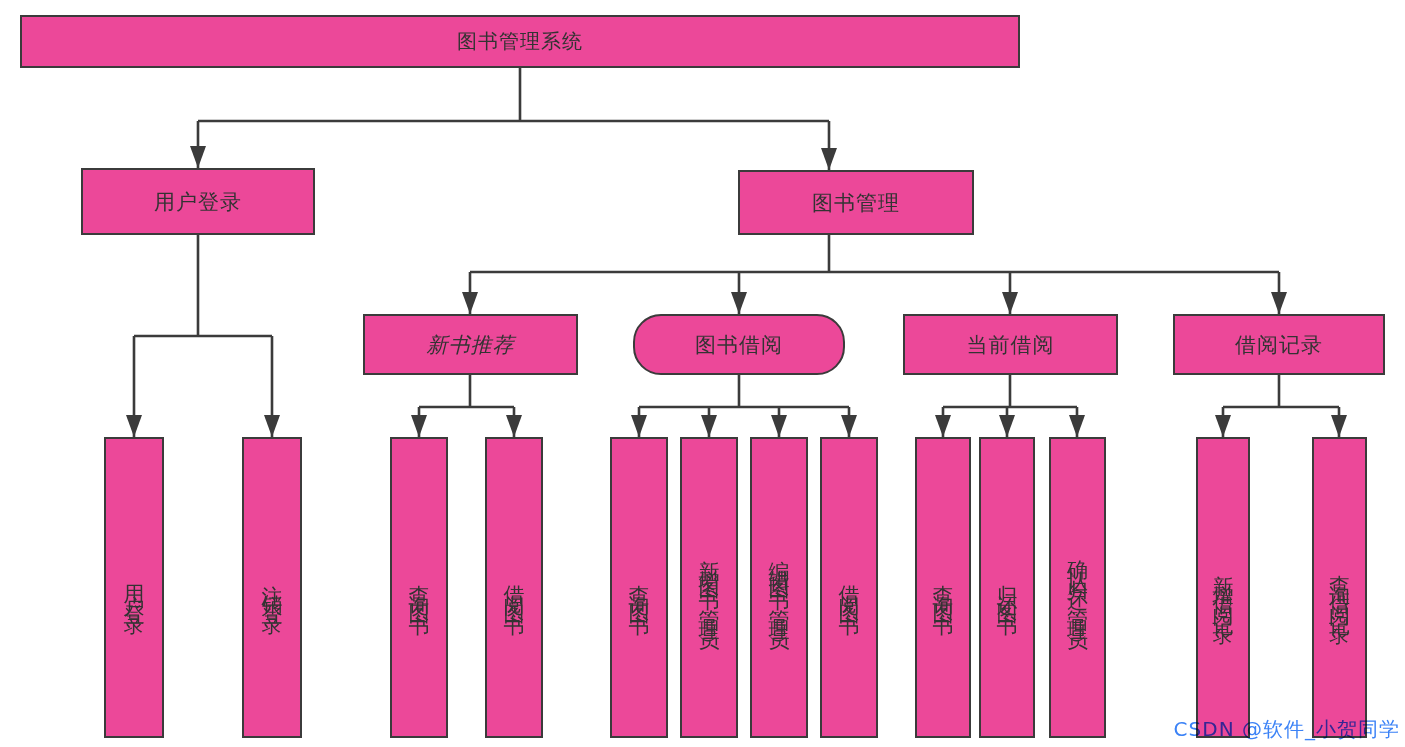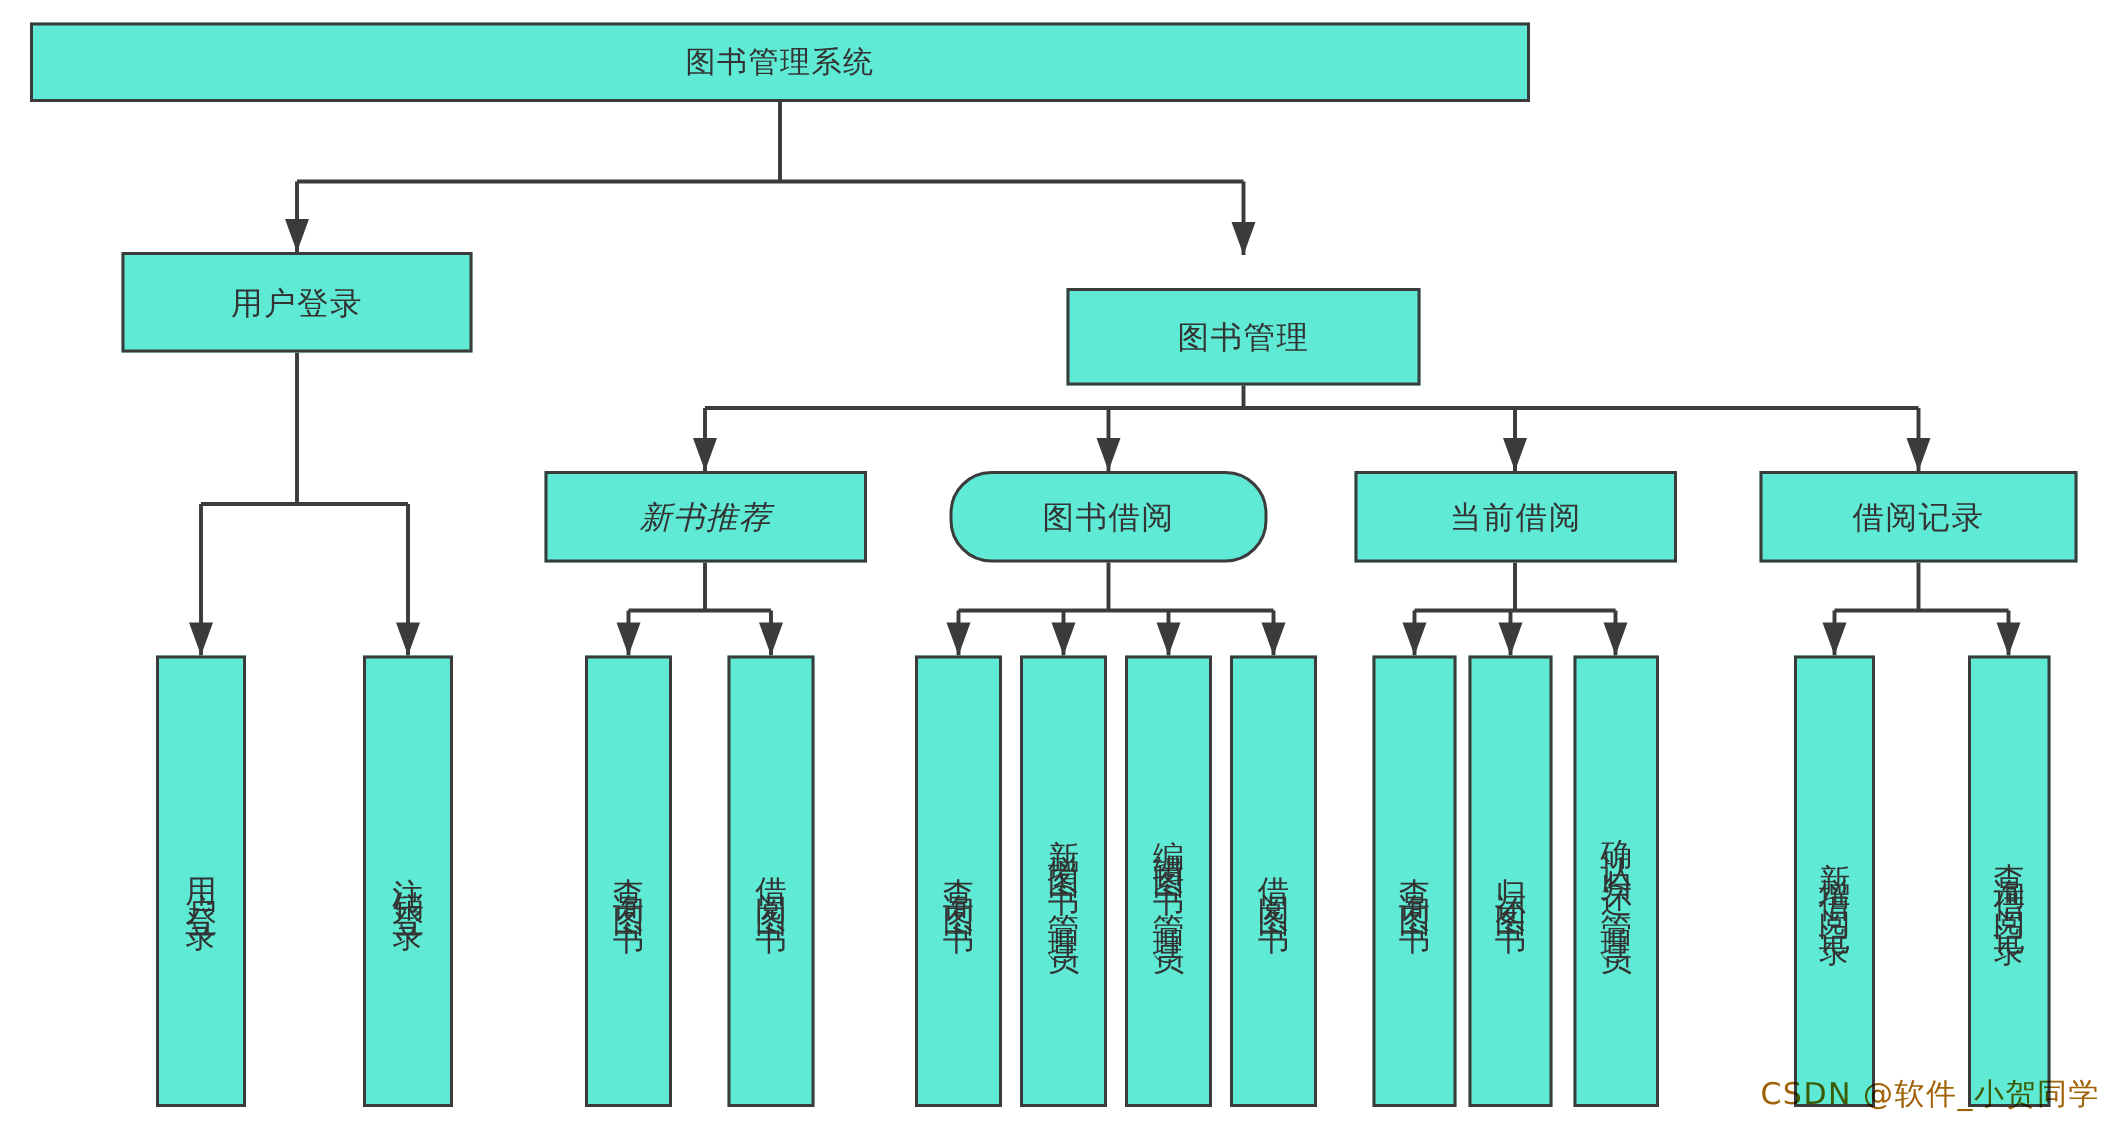--- a/index.html
+++ b/index.html
@@ -4,33 +4,33 @@
 <style>
   html,body{margin:0;padding:0;background:#ffffff;}
   #canvas{
     position:relative;width:1405px;height:747px;background:#ffffff;overflow:hidden;
     font-family:"DejaVu Sans","Liberation Sans",sans-serif;
   }
   #connectors{position:absolute;left:0;top:0;width:1405px;height:747px;}
   .conn{fill:none;stroke:#3b3b3b;stroke-width:2.6px;}
   .arrow{fill:#3b3b3b;stroke:none;}
   .node{
-    position:absolute;box-sizing:border-box;background:#5eead4;
+    position:absolute;box-sizing:border-box;background:#ec4899;
     border:2.6px solid #3b3b3b;display:flex;align-items:center;justify-content:center;
     color:#333333;overflow:hidden;
   }
   .hlabel{font-size:21px;letter-spacing:1px;white-space:nowrap;}
   .l1 .hlabel{font-size:20px;}
   .vlabel{
     writing-mode:vertical-rl;text-orientation:mixed;
     font-size:21px;letter-spacing:10px;line-height:1.05;white-space:nowrap;
   }
   #watermark{
     position:absolute;right:5px;bottom:4px;z-index:5;
-    font-size:20px;color:#a16207;letter-spacing:1px;mix-blend-mode:multiply;text-align:right;
+    font-size:20px;color:#3b82f6;letter-spacing:1px;mix-blend-mode:multiply;text-align:right;
   }
 </style>
 </head>
 <body>
 
 <div id="canvas">
 
   <svg id="connectors" viewBox="0 0 1405 747">
     <path class="conn" d="
       M520 68 V121 M198 121 H829 M198 121 V168 M829 121 V170
@@ -63,21 +63,21 @@
     </g>
   </svg>
 
   <div class="node l1" style="left:20px;top:15px;width:1000px;height:53px;">
     <span class="hlabel">图书管理系统</span>
   </div>
 
   <div class="node l2" style="left:81px;top:168px;width:234px;height:67px;">
     <span class="hlabel">用户登录</span>
   </div>
-  <div class="node l2" style="left:711px;top:170px;width:236px;height:65px;margin-top:22px;">
+  <div class="node l2" style="left:738px;top:170px;width:236px;height:65px;">
     <span class="hlabel">图书管理</span>
   </div>
 
   <div class="node l3" style="left:363px;top:314px;width:215px;height:61px;font-style:italic;">
     <span class="hlabel">新书推荐</span>
   </div>
   <div class="node l3" style="left:633px;top:314px;width:212px;height:61px;border-radius:28px;">
     <span class="hlabel">图书借阅</span>
   </div>
   <div class="node l3" style="left:1173px;top:314px;width:212px;height:61px;">

